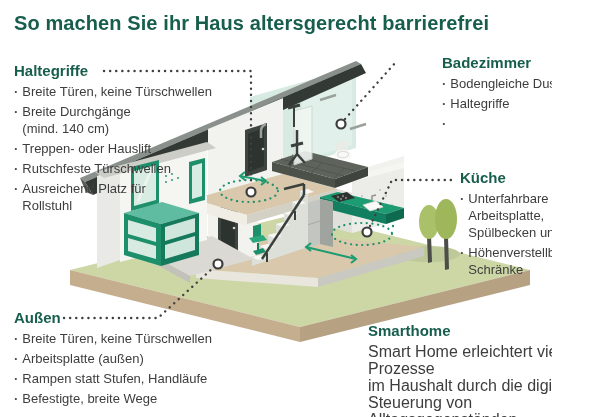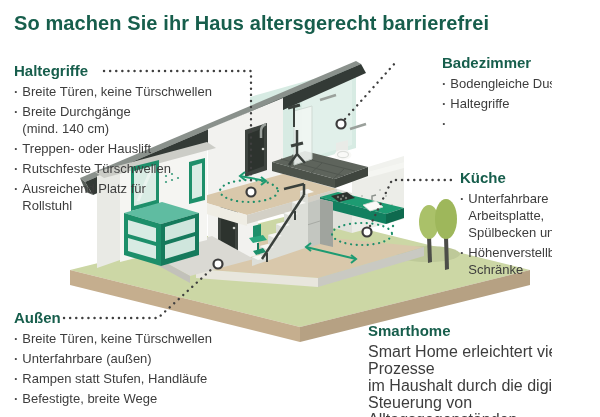--- a/index.html
+++ b/index.html
@@ -316,21 +316,21 @@
 
   <div class="label-block" style="left:14px;top:309px;width:222px;">
     <h3>Außen</h3>
     <ul>
       <li>
           <span class="dot">·</span>
           <span class="txt">Breite Türen, keine Türschwellen</span>
         </li>
       <li>
           <span class="dot">·</span>
-          <span class="txt">Unterfahrbare (außen)</span>
+          <span class="txt">Arbeitsplatte (außen)</span>
         </li>
       <li>
           <span class="dot">·</span>
           <span class="txt">Rampen statt Stufen, Handläufe</span>
         </li>
       <li>
           <span class="dot">·</span>
           <span class="txt">Befestigte, breite Wege</span>
         </li>
     </ul>

